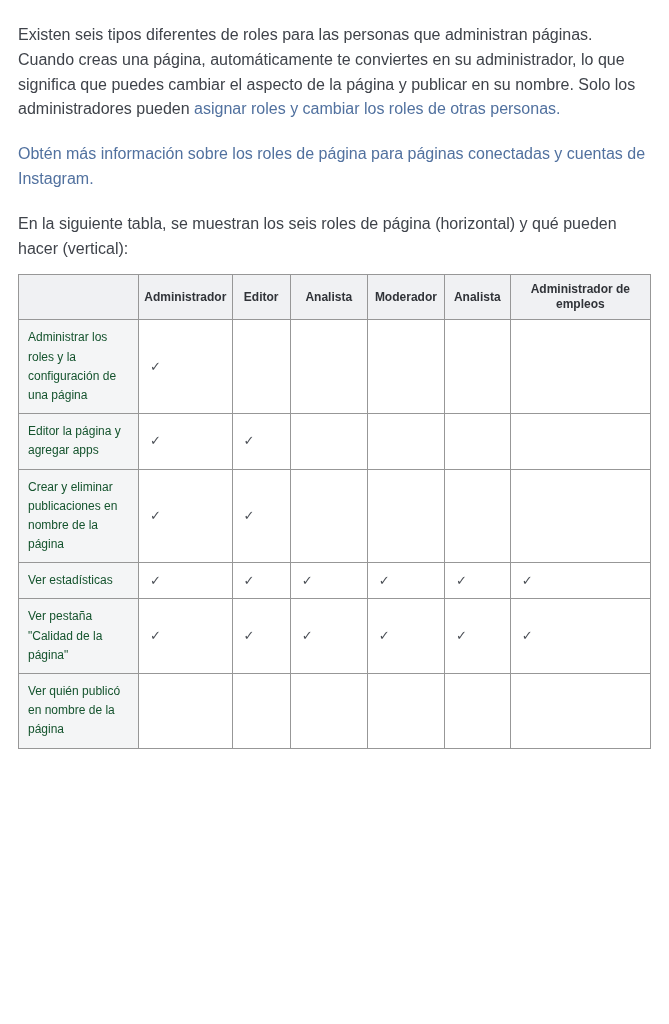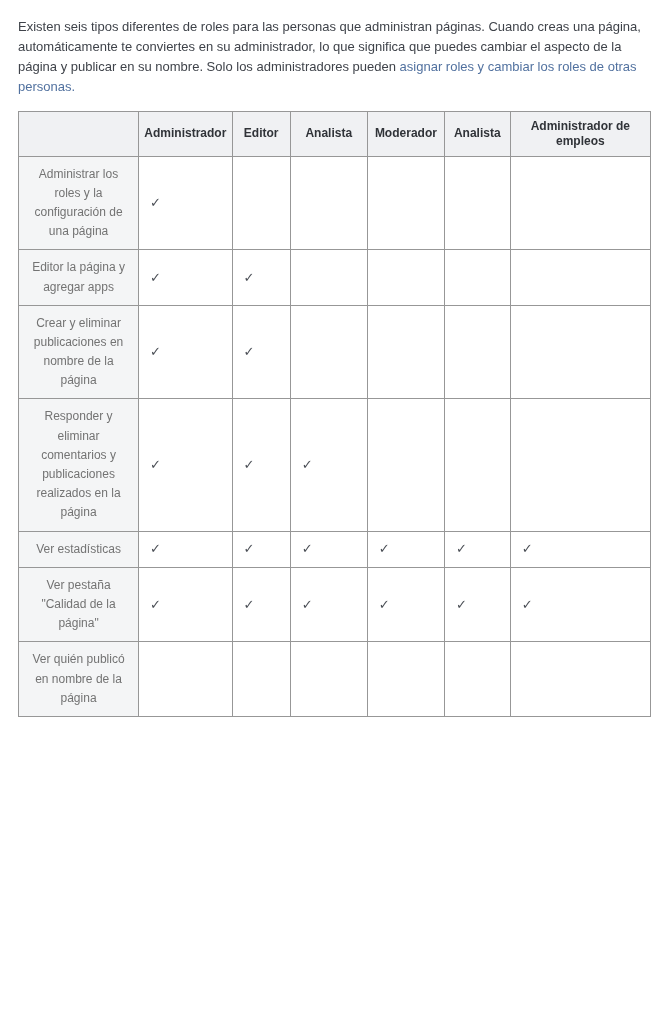--- a/index.html
+++ b/index.html
@@ -11,23 +11,23 @@
     width: 669px;
     height: 1024px;
     overflow: hidden;
     font-family: "Liberation Sans", "DejaVu Sans", sans-serif;
     color: #3f434a;
   }
   .page {
     padding: 7px 16px 8px 18px;
   }
   .para {
-    font-size: 13px;
+    font-size: 16px;
     line-height: 1.55;
-    margin: 10px 0 20px 0;
+    margin: 16px 0 20px 0;
     color: #3f434a;
   }
   .para:last-of-type {
     margin-bottom: 13px;
   }
   .inline-link {
     color: #51719f;
     text-decoration: none;
     cursor: pointer;
   }
@@ -48,23 +48,23 @@
     color: #303338;
     text-align: center;
     padding: 7px 3px;
     font-size: 12px;
     line-height: 1.25;
   }
   td.label-cell {
     background: #f4f5f6;
     padding: 8px 9px;
     line-height: 1.6;
-    text-align: center;
+    text-align: left;
     vertical-align: middle;
-    color: #737373;
+    color: #14532d;
   }
   td.check-cell {
     background: #ffffff;
     padding: 7px 11px;
     vertical-align: middle;
     text-align: left;
   }
   .check-glyph {
     color: #4b4f56;
     font-size: 13px;
@@ -78,22 +78,24 @@
   col.c5 { width: 10.4%; }
   col.c6 { width: 22.2%; }
 </style>
 </head>
 <body>
 
 <div class="page">
 
   <p class="para"><span>Existen seis tipos diferentes de roles para las personas que administran páginas. Cuando creas una página, automáticamente te conviertes en su administrador, lo que significa que puedes cambiar el aspecto de la página y publicar en su nombre. Solo los administradores pueden </span><a class="inline-link">asignar roles y cambiar los roles de otras personas.</a></p>
 
+  <p class="para"><a class="inline-link">Obtén más información sobre los roles de página para páginas conectadas y cuentas de Instagram.</a></p>
 
 
+  <p class="para">En la siguiente tabla, se muestran los seis roles de página (horizontal) y qué pueden hacer (vertical):</p>
 
   <table class="roles-table">
     <colgroup>
       <col class="c0">
         <col class="c1">
         <col class="c2">
         <col class="c3">
         <col class="c4">
         <col class="c5">
         <col class="c6">
@@ -131,29 +133,20 @@
         <tr>
           <td class="label-cell">Crear y eliminar publicaciones en nombre de la página</td>
           <td class="check-cell"><span class="check-glyph">✓</span></td>
           <td class="check-cell"><span class="check-glyph">✓</span></td>
           <td class="check-cell"></td>
           <td class="check-cell"></td>
           <td class="check-cell"></td>
           <td class="check-cell"></td>
         </tr>
         <tr>
-          <td class="label-cell">Responder y eliminar comentarios y publicaciones realizados en la página</td>
-          <td class="check-cell"><span class="check-glyph">✓</span></td>
-          <td class="check-cell"><span class="check-glyph">✓</span></td>
-          <td class="check-cell"><span class="check-glyph">✓</span></td>
-          <td class="check-cell"></td>
-          <td class="check-cell"></td>
-          <td class="check-cell"></td>
-        </tr>
-        <tr>
           <td class="label-cell">Ver estadísticas</td>
           <td class="check-cell"><span class="check-glyph">✓</span></td>
           <td class="check-cell"><span class="check-glyph">✓</span></td>
           <td class="check-cell"><span class="check-glyph">✓</span></td>
           <td class="check-cell"><span class="check-glyph">✓</span></td>
           <td class="check-cell"><span class="check-glyph">✓</span></td>
           <td class="check-cell"><span class="check-glyph">✓</span></td>
         </tr>
         <tr>
           <td class="label-cell">Ver pestaña "Calidad de la página"</td>

